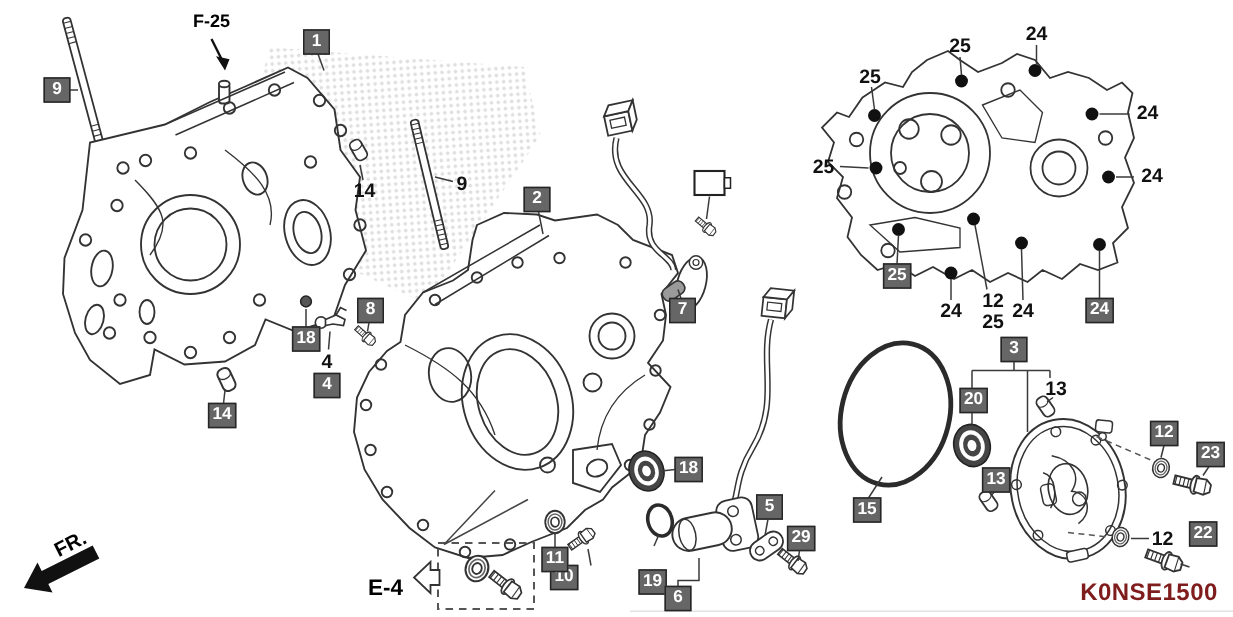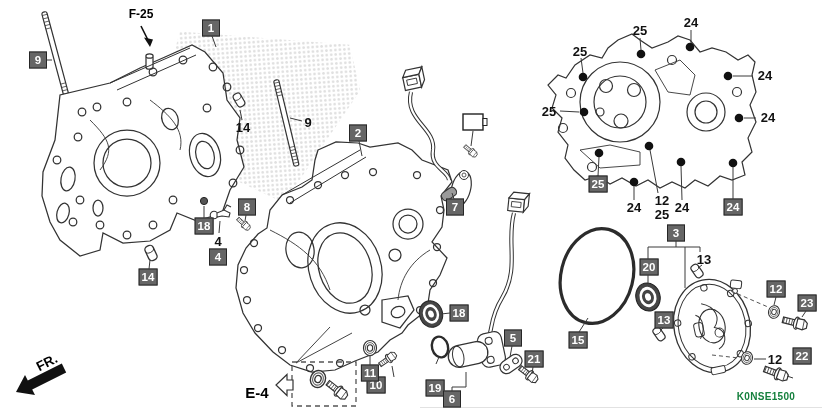--- a/index.html
+++ b/index.html
@@ -17,21 +17,21 @@
       display:flex;align-items:center;justify-content:center;cursor:pointer;}
   .pl{position:absolute;z-index:2;transform:translate(-50%,-50%);
       color:#111;font-size:13px;font-weight:700;white-space:nowrap;cursor:pointer;}
   .ref{position:absolute;z-index:2;transform:translate(-50%,-50%);
       color:#000;font-weight:800;white-space:nowrap;cursor:pointer;}
   .ref.f25{font-size:12px;}
   .ref.e4{font-size:15px;}
   .fr{position:absolute;z-index:2;color:#000;font-weight:800;font-size:13.5px;
       transform:rotate(-27deg);white-space:nowrap;}
   .code{position:absolute;z-index:2;transform:translate(-50%,-50%);
-      color:#15803d;font-weight:700;font-size:10px;letter-spacing:.3px;white-space:nowrap;}
+      color:#7f1d1d;font-weight:700;font-size:16px;letter-spacing:.3px;white-space:nowrap;}
   .baseline{position:absolute;left:420px;top:407px;width:402px;height:1px;background:#e2e2e2;z-index:0;}
 </style>
 </head>
 <body>
 
 <div class="stage">
   <div class="watermark"></div>
   <div class="baseline"></div>
 
   <svg class="art" width="822" height="411" viewBox="0 0 822 411" xmlns="http://www.w3.org/2000/svg" xmlns:xlink="http://www.w3.org/1999/xlink">
@@ -334,21 +334,21 @@
   <div class="co" style="left:218px;top:257px">4</div>
   <div class="co" style="left:247px;top:207px">8</div>
   <div class="co" style="left:204px;top:226px">18</div>
   <div class="co" style="left:455px;top:207px">7</div>
   <div class="co" style="left:459px;top:313px">18</div>
   <div class="co" style="left:435px;top:388px">19</div>
   <div class="co" style="left:452px;top:399px">6</div>
   <div class="co" style="left:376px;top:385px">10</div>
   <div class="co" style="left:370px;top:373px">11</div>
   <div class="co" style="left:513px;top:338px">5</div>
-  <div class="co" style="left:534px;top:359px">21</div>
+  <div class="co" style="left:534px;top:359px">29</div>
   <div class="co" style="left:578px;top:340px">15</div>
   <div class="co" style="left:598px;top:184px">25</div>
   <div class="co" style="left:733px;top:207px">24</div>
   <div class="co" style="left:676px;top:233px">3</div>
   <div class="co" style="left:649px;top:267px">20</div>
   <div class="co" style="left:664px;top:320px">13</div>
   <div class="co" style="left:776px;top:289px">12</div>
   <div class="co" style="left:807px;top:303px">23</div>
   <div class="co" style="left:802px;top:356px">22</div>
 

